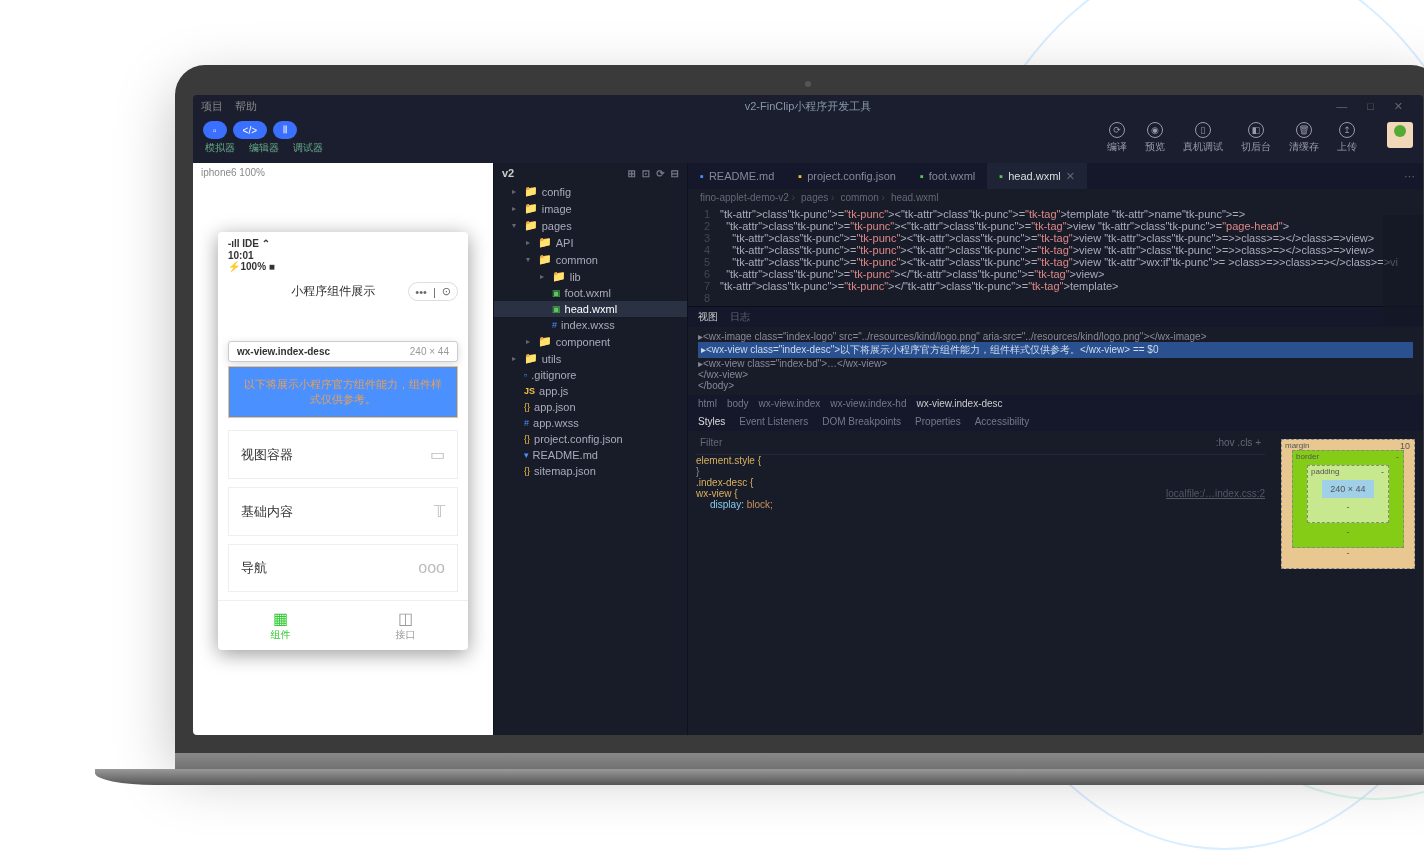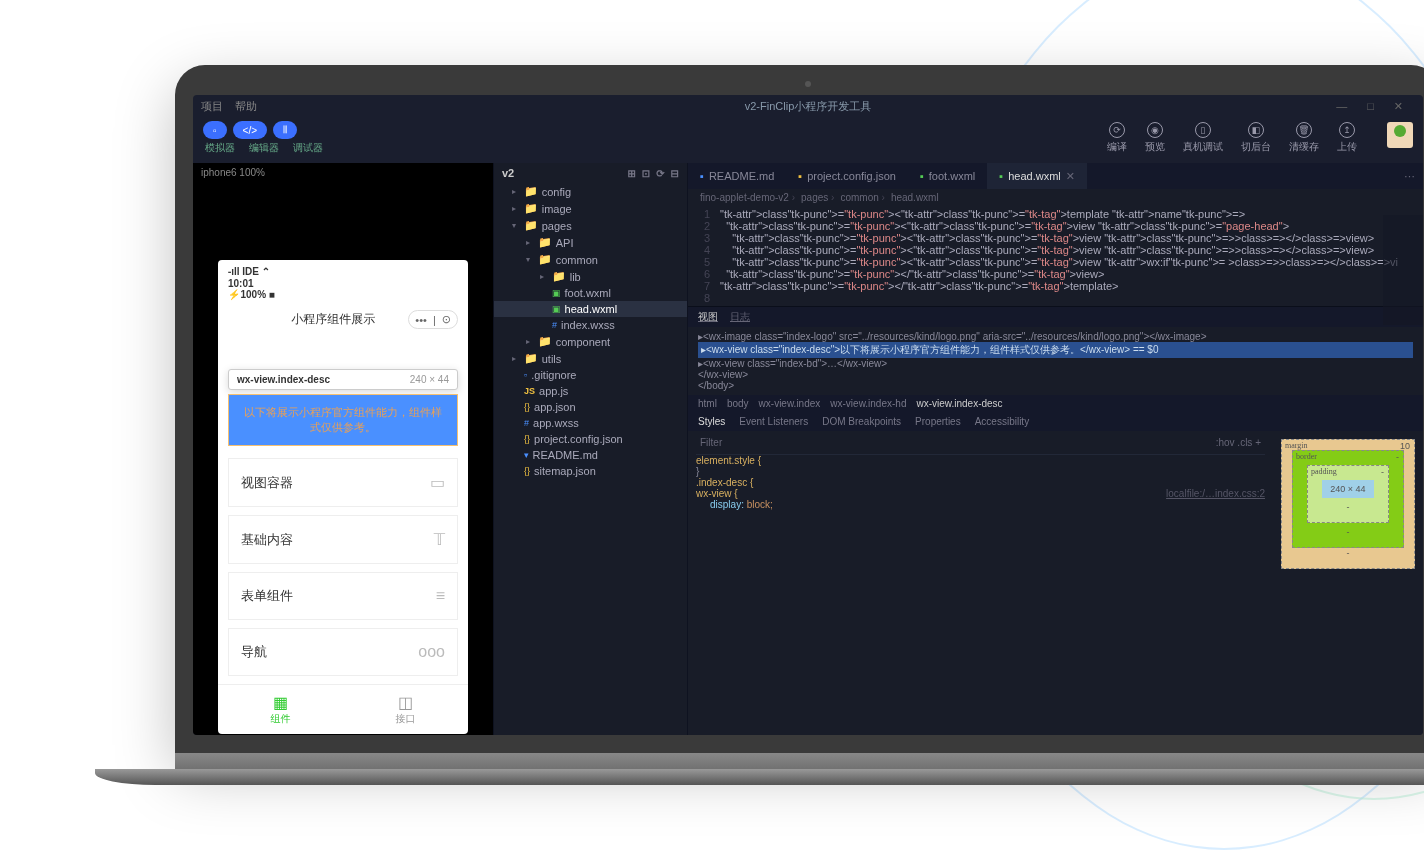--- a/index.html
+++ b/index.html
@@ -31,21 +31,21 @@
 .tool-actions { margin-left: auto; display: flex; gap: 18px; }
 .tool-btn { display: flex; flex-direction: column; align-items: center; gap: 2px; color: #99a; font-size: 10px; cursor: pointer; }
 .tool-btn .ico { width: 16px; height: 16px; border: 1px solid #99a; border-radius: 50%; display: flex; align-items: center; justify-content: center; font-size: 9px; }
 .avatar { width: 26px; height: 26px; background: #f0d8b8; border-radius: 3px; margin-left: 12px; position: relative; }
 .avatar::after { content: ""; position: absolute; top: 3px; left: 7px; width: 12px; height: 12px; background: #5a3; border-radius: 50%; }
 
 
 .main { flex: 1; display: flex; overflow: hidden; }
 
 
-.sim { width: 300px; background: #000000; display: flex; flex-direction: column; gap: 28px; }
+.sim { width: 300px; background: #ffffff; display: flex; flex-direction: column; }
 .sim-bar { padding: 4px 8px; font-size: 10px; color: #888; }
 .phone { margin: 50px auto 0; width: 250px; background: #fff; border-radius: 4px; box-shadow: 0 4px 20px rgba(0,0,0,0.4); color: #333; }
 .phone-status { display: flex; justify-content: space-between; padding: 4px 10px; font-size: 10px; font-weight: 600; flex-direction: column; }
 .phone-header { display: flex; align-items: center; justify-content: space-between; padding: 6px 10px 10px; font-size: 12px; font-weight: 500; }
 .phone-title { flex: 1; text-align: center; }
 .capsule { display: flex; align-items: center; border: 1px solid #ddd; border-radius: 12px; padding: 2px 6px; gap: 6px; font-size: 11px; color: #666; }
 .inspect-tip { margin: 30px 10px 4px; background: #fff; border: 1px solid #ccc; border-radius: 3px; padding: 4px 8px; font-size: 10px; box-shadow: 0 2px 8px rgba(0,0,0,0.15); display: flex; justify-content: space-between; }
 .inspect-tip b { color: #333; }
 .inspect-tip span { color: #999; }
 .highlighted-desc { margin: 2px 10px 12px; background: #4a90ff; color: #e8a058; font-size: 11px; padding: 10px; text-align: center; border: 1px solid #f5c070; }
@@ -89,42 +89,42 @@
 .crumbs span:last-child::after { content: ""; }
 .code { font-family: Consolas, monospace; font-size: 11px; padding: 2px 0; }
 .code-line { display: flex; }
 .gutter { width: 32px; text-align: right; color: #445; padding-right: 10px; user-select: none; }
 .code-txt { flex: 1; white-space: pre; color: #aab; }
 .tk-str { color: #d88; }
 .minimap { position: absolute; right: 0; top: 52px; width: 40px; height: 110px; background: #141825; opacity: 0.6; }
 
 
 .dev { flex: 1; border-top: 1px solid #0a0e1a; display: flex; flex-direction: column; font-size: 10px; overflow: hidden; }
-.dev-tabs { display: flex; gap: 12px; padding: 3px 10px; background: #14182a; color: #667; text-decoration: underline; }
+.dev-tabs { display: flex; gap: 12px; padding: 3px 10px; background: #14182a; color: #667; }
 .dev-tabs .on { color: #ccc; }
 .dom { padding: 4px 10px; font-family: Consolas, monospace; color: #889; max-height: 120px; overflow: hidden; }
 .dom .sel-line { background: #2a5090; color: #cde; padding: 1px 3px; }
 .dom-path { background: #14182a; padding: 3px 10px; color: #778; display: flex; gap: 10px; }
 .dom-path .cur { color: #ccc; }
 .styles-bar { display: flex; gap: 14px; padding: 4px 10px; background: #14182a; color: #778; }
 .styles-bar .on { color: #ddd; }
 .styles-body { display: flex; flex: 1; overflow: hidden; }
 .styles-col { flex: 1; font-family: Consolas, monospace; padding: 4px 8px; color: #889; }
 .styles-filter { display: flex; justify-content: space-between; color: #667; padding: 2px 4px 6px; border-bottom: 1px solid #222838; }
 .css-sel { color: #d8b060; }
 .css-prop { color: #88ccee; padding-left: 14px; }
 .css-val { color: #c89060; }
 .css-src { float: right; color: #556; text-decoration: underline; }
 .box-model { width: 150px; padding: 8px; }
 .bm { border: 1px dashed #888; padding: 10px; font-size: 9px; text-align: center; position: relative; }
 .bm-margin { background: #e8c890; color: #555; }
 .bm-border { background: #84cc16; }
 .bm-padding { background: #c8e890; margin: 4px; }
 .bm-content { background: #a0d0e8; margin: 4px; padding: 4px 8px; }
-.bm-label { position: absolute; top: 1px; left: 3px; font-size: 8px; font-family: Liberation Serif, serif; }
+.bm-label { position: absolute; top: 1px; left: 3px; font-size: 8px; }
 </style>
 </head>
 <body>
 
 <div class="bg-curve-1"></div>
 <div class="bg-curve-2"></div>
 
 <div class="laptop">
  <div class="bezel">
   <div class="screen">
@@ -205,24 +205,20 @@
       </div>
       <div class="highlighted-desc">以下将展示小程序官方组件能力，组件样式仅供参考。</div>
       <div id="sim-items">
                 <div class="menu-item">
                   <span>视图容器</span>
                   <span class="glyph">▭</span>
                 </div>
                 <div class="menu-item">
                   <span>基础内容</span>
                   <span class="glyph">𝕋</span>
-                </div>
-                <div class="menu-item">
-                  <span>表单组件</span>
-                  <span class="glyph">≡</span>
                 </div>
                 <div class="menu-item">
                   <span>导航</span>
                   <span class="glyph">ooo</span>
                 </div>
               </div>
       <div class="tabbar">
        <div class="tab active"><span class="ti">▦</span><span>组件</span></div>
        <div class="tab"><span class="ti">◫</span><span>接口</span></div>
       </div>

